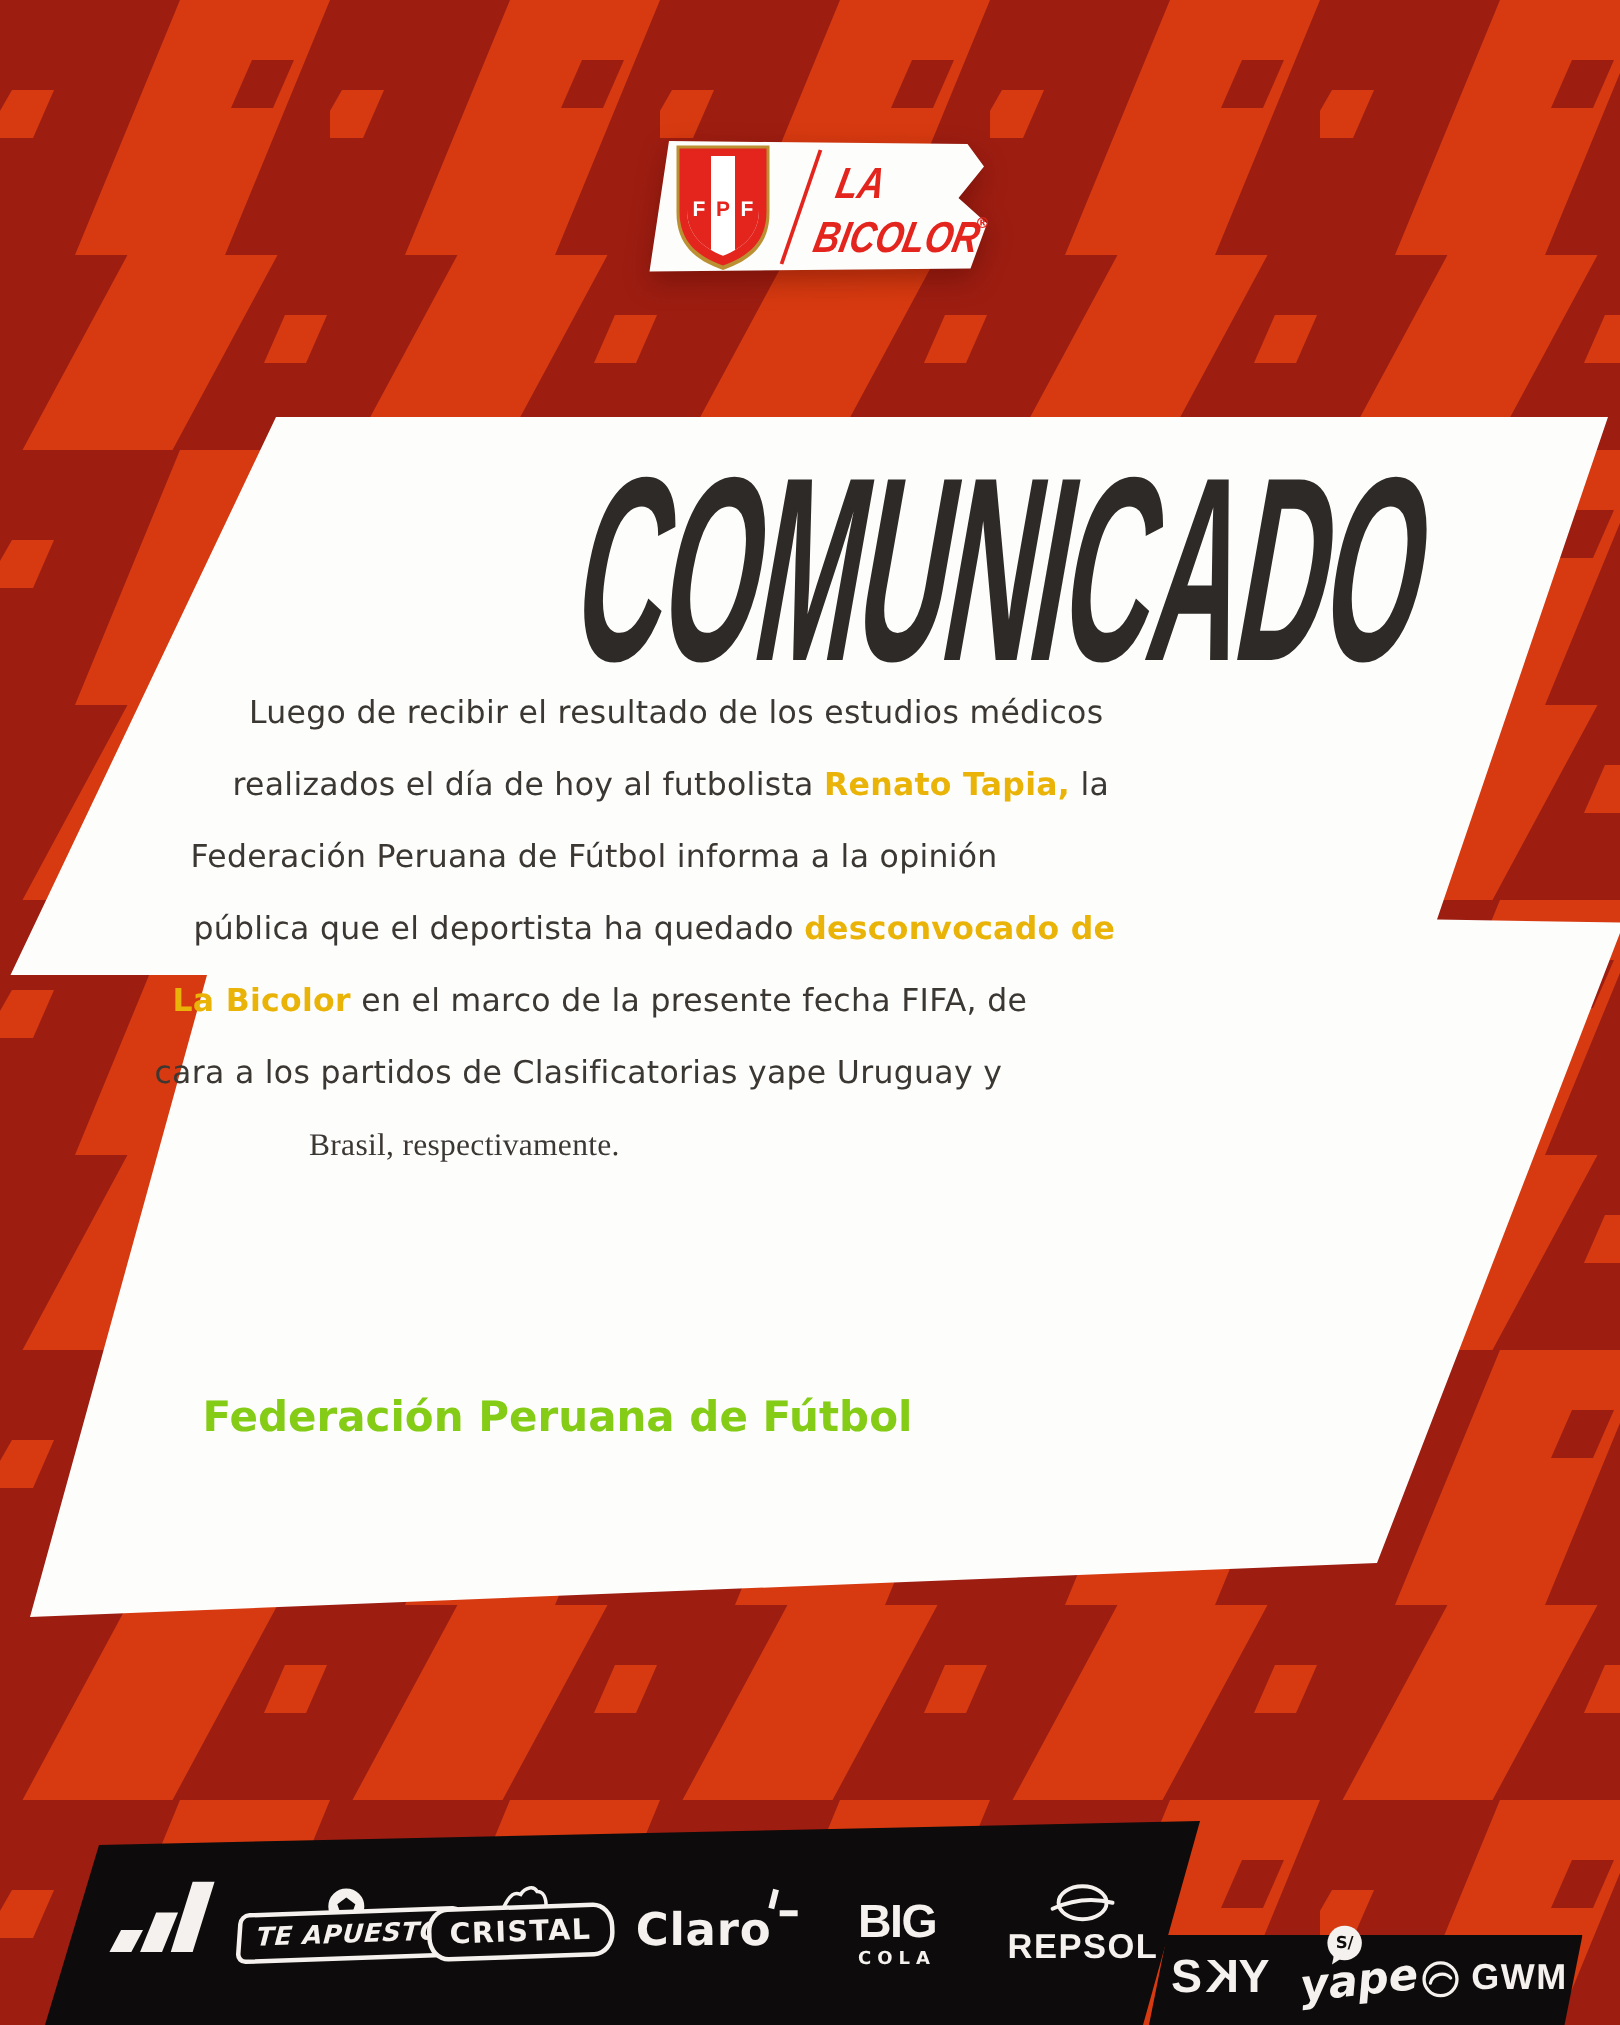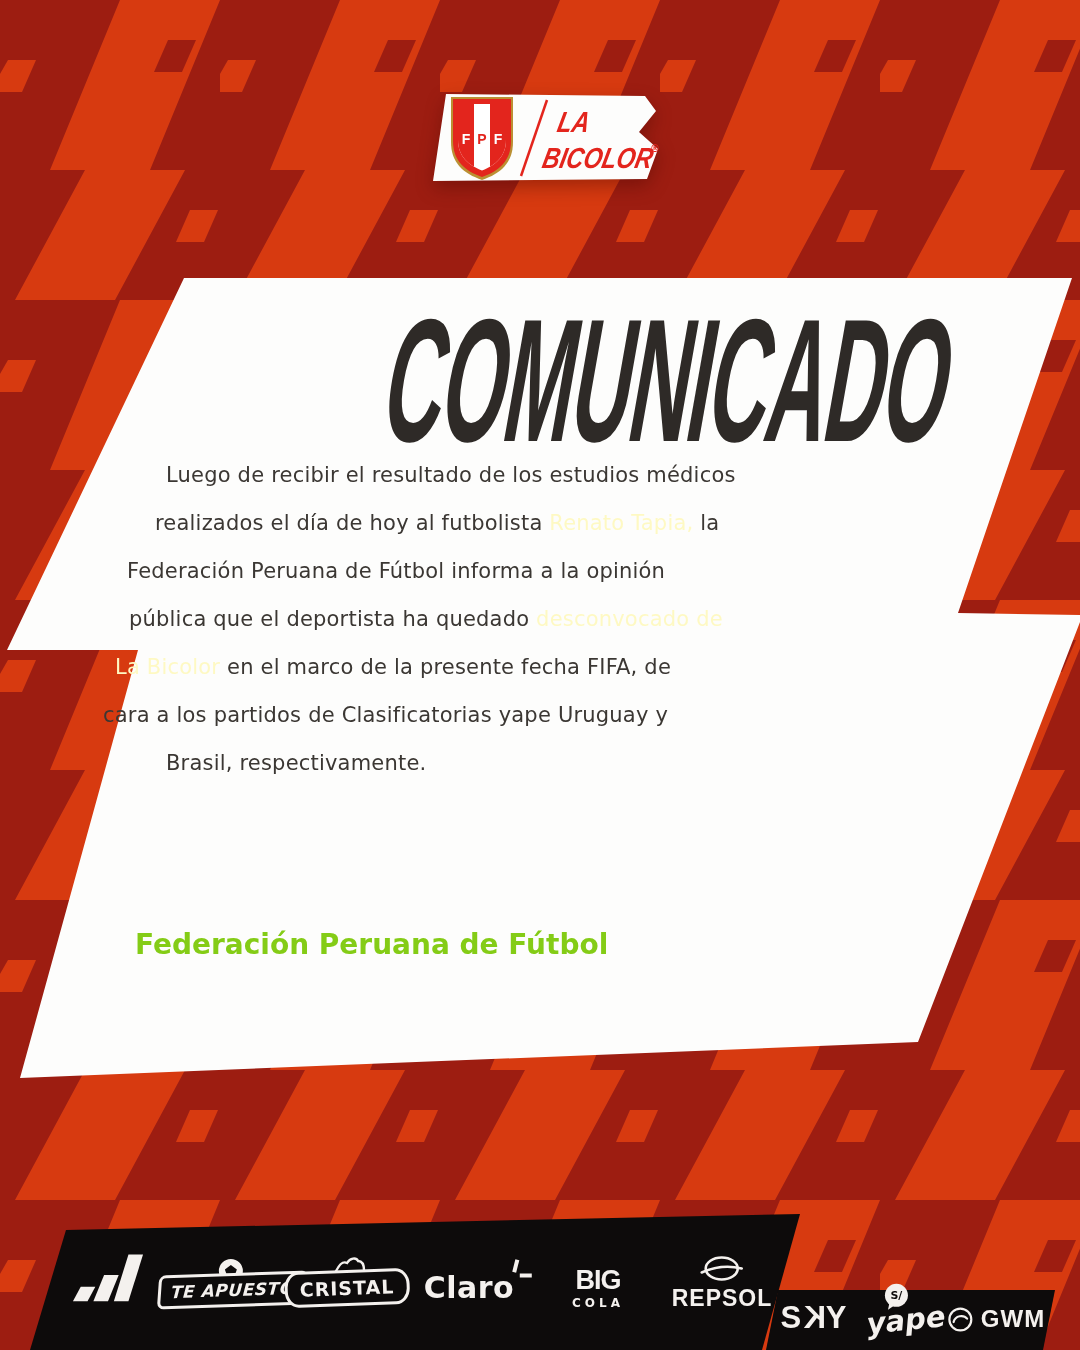--- a/index.html
+++ b/index.html
@@ -18,28 +18,28 @@
 
   
   #title-wrap{position:absolute;left:0;top:293px;width:1080px;text-align:center;}
   #title{display:inline-block;margin-left:72px;font-family:"Liberation Sans","DejaVu Sans",sans-serif;
          font-weight:800;font-size:175px;line-height:1;letter-spacing:-3px;color:#2e2a27;
          transform:skewX(-10deg) scaleX(.47);transform-origin:center;white-space:nowrap;}
 
   
   #body-lines{position:absolute;left:100px;top:463px;width:830px;}
   .body-line{height:48px;font-size:21px;color:#3b3733;white-space:nowrap;letter-spacing:.2px;}
-  .body-line b,.body-line .bold{font-weight:normal;color:#fef9c3;}
+  .body-line b,.body-line .bold{font-weight:bold;color:#eab308;}
   .body-line:nth-child(1){margin-left:66px;}
   .body-line:nth-child(2){margin-left:55px;}
   .body-line:nth-child(3){margin-left:27px;}
   .body-line:nth-child(4){margin-left:29px;}
   .body-line:nth-child(5){margin-left:15px;}
   .body-line:nth-child(6){margin-left:3px;}
-  .body-line:nth-child(7){margin-left:66px;}
+  .body-line:nth-child(7){margin-left:106px;font-family:Liberation Serif, serif;}
 
   
   #sig-org{position:absolute;left:135px;top:928px;font-size:28px;font-weight:bold;color:#84cc16;}
   #sig-date{position:absolute;left:113px;top:983px;font-size:29px;color:#3b3733;}
 
   
   #bars{position:absolute;left:0;top:1190px;width:1080px;height:160px;color:#f4f1ee;}
   #bar-main{position:absolute;left:0;top:0;width:1080px;height:160px;background:#0d0b0b;
             clip-path:polygon(66px 40px,800px 24px,762px 160px,30px 160px);}
   #bar-secondary{position:absolute;left:0;top:0;width:1080px;height:160px;background:#0d0b0b;
@@ -53,21 +53,21 @@
 
   .cristal-box{position:relative;border:3px solid #f4f1ee;border-radius:14px/16px;background:#0d0b0b;
        padding:4px 12px;transform:rotate(-2deg);font-weight:bold;font-size:19px;letter-spacing:1px;z-index:1;}
   .lion{position:absolute;left:50%;top:-15px;transform:translateX(-40%);}
 
   .claro{position:relative;font-weight:bold;font-size:30px;letter-spacing:.5px;}
   .claro .tick{position:absolute;right:-4px;top:-10px;width:4px;height:13px;background:#f4f1ee;transform:rotate(14deg);}
   .claro .dash{position:absolute;right:-18px;top:4px;width:12px;height:4px;background:#f4f1ee;}
 
   .bigcola{flex-direction:column;line-height:1;}
-  .bigcola .big{font-weight:900;font-size:27px;letter-spacing:-1px;font-family:"Liberation Sans",sans-serif;}
+  .bigcola .big{font-weight:900;font-size:31px;letter-spacing:-1px;font-family:"Liberation Sans",sans-serif;}
   .bigcola .cola{font-weight:bold;font-size:12px;letter-spacing:4px;margin-top:3px;}
 
   .repsol{flex-direction:column;line-height:1;}
   .repsol .word{font-weight:800;font-size:23px;letter-spacing:1px;margin-top:2px;
        font-family:"Liberation Sans",sans-serif;}
 
   .sky{font-family:"Liberation Sans",sans-serif;font-weight:900;font-size:31px;letter-spacing:1px;}
   .sky .mirror{display:inline-block;transform:scaleX(-1);}
 
   .yape{position:relative;font-style:italic;font-weight:800;font-size:29px;transform:rotate(-6deg);

